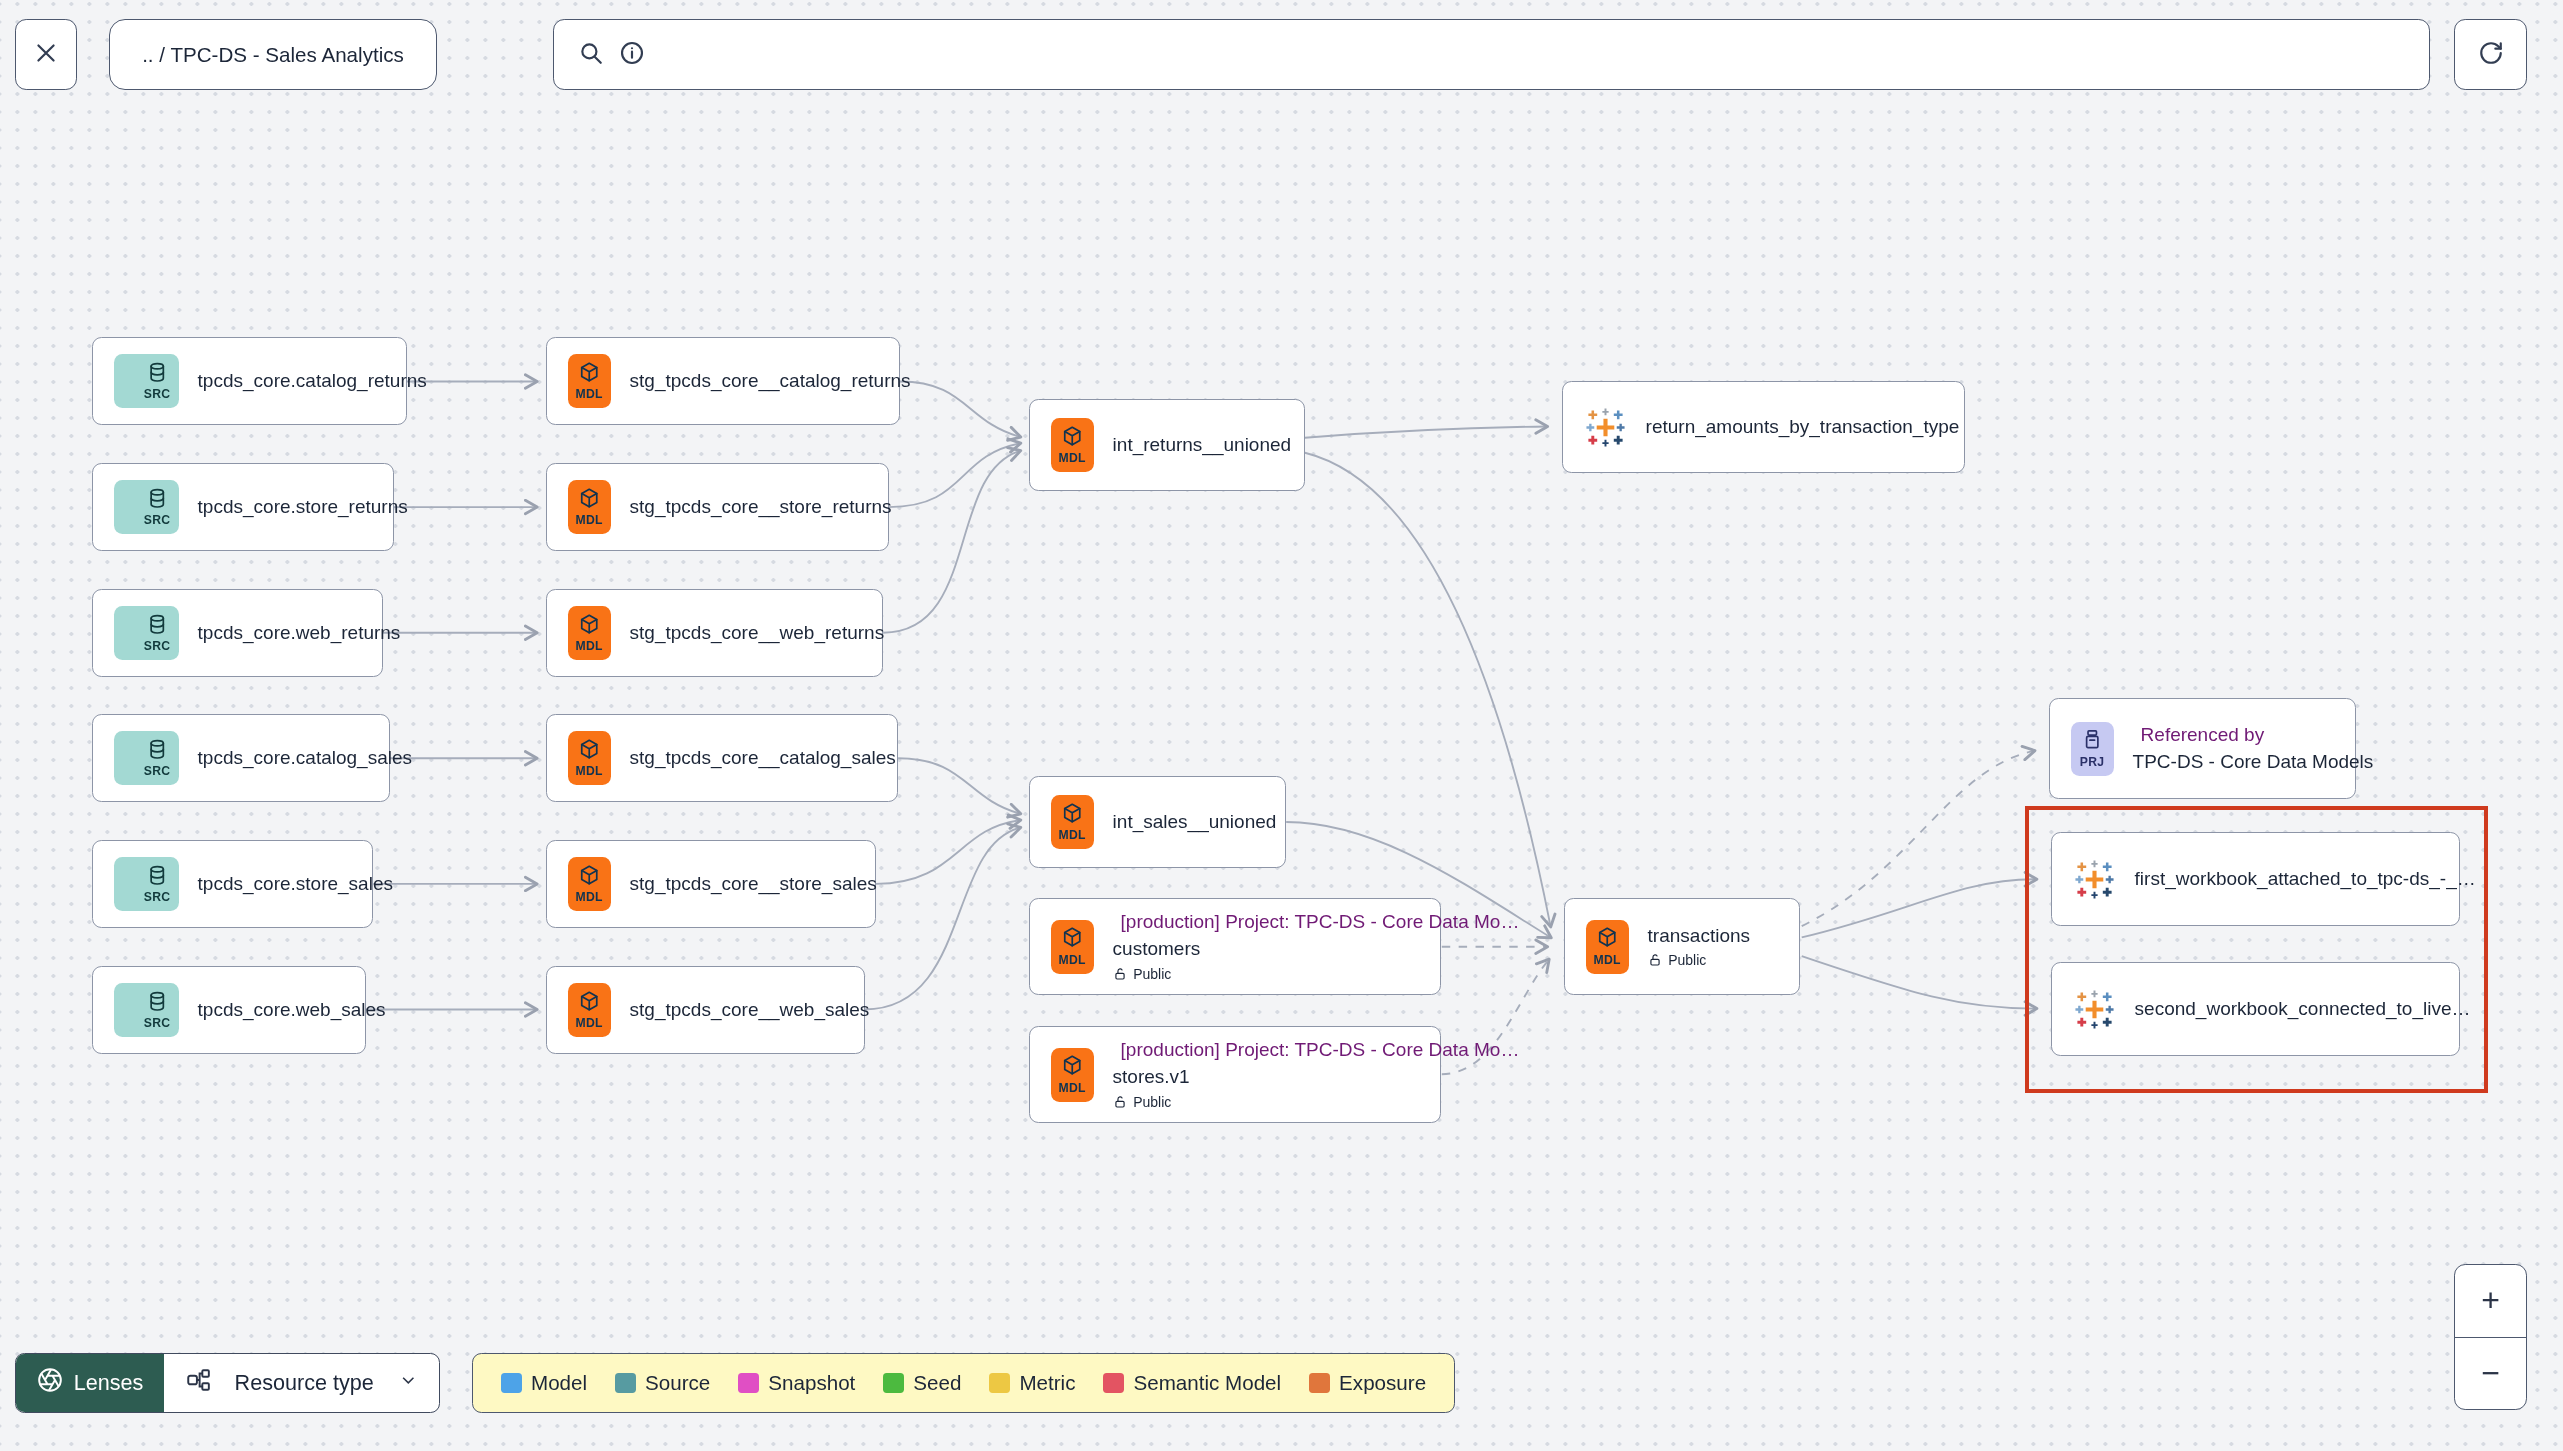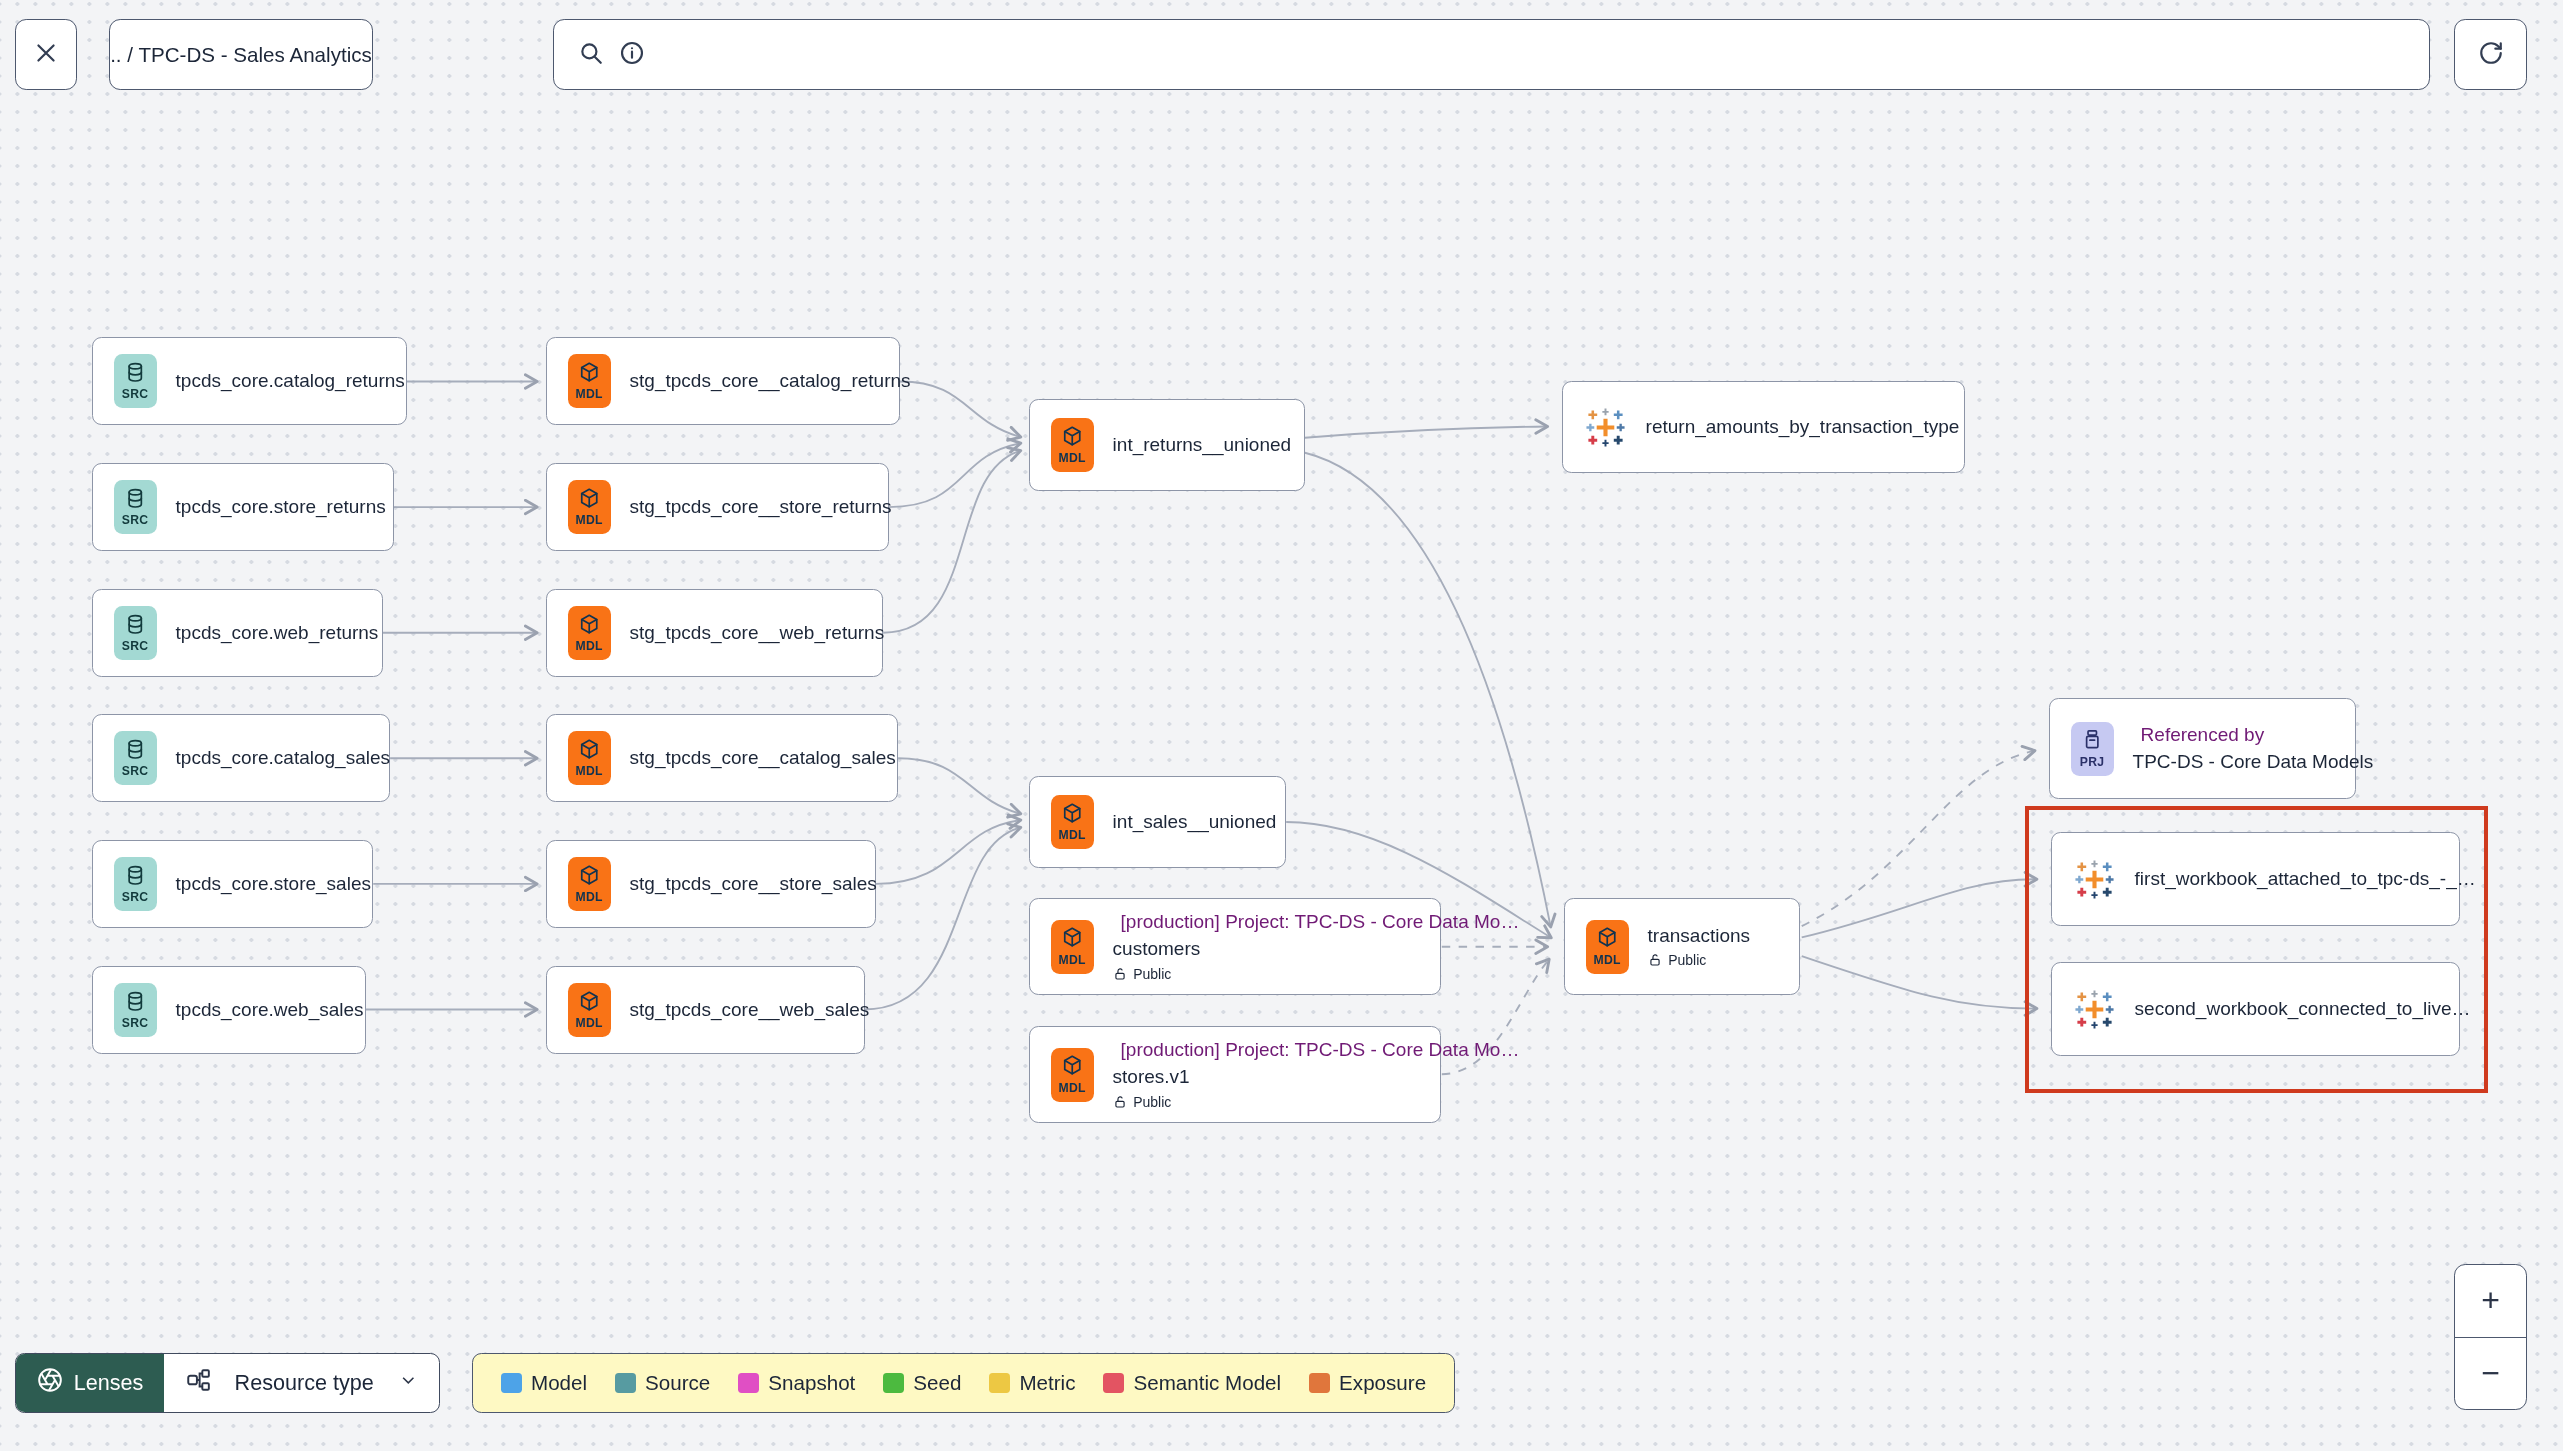--- a/index.html
+++ b/index.html
@@ -7,21 +7,21 @@
     width:2563px;height:1451px;position:relative;overflow:hidden;
     font-family:"Liberation Sans", sans-serif;color:#1c2638;
     background-color:#f3f4f6;
     background-image:radial-gradient(circle,#d6dae1 1.6px,transparent 1.7px);
     background-size:18px 18px;background-position:8.4px 13px;
   }
   
   .btn{position:absolute;background:#fff;border:1.9px solid #4d586e;border-radius:11.2px;
        display:flex;align-items:center;justify-content:center;box-sizing:border-box;cursor:pointer;}
   #close-btn{left:15px;top:19px;width:62px;height:71px;}
-  #breadcrumb{left:109px;top:19px;width:264px;height:71px;font-size:20.6px;}
+  #breadcrumb{left:109px;top:19px;width:328px;height:71px;font-size:20.6px;border-radius:16px;}
   #searchbar{left:553px;top:19px;width:1877px;height:71px;justify-content:flex-start;
              padding:0 24.4px;gap:15px;cursor:text;}
   #searchbar input{flex:1;border:none;outline:none;font-family:"Liberation Sans",sans-serif;
              font-size:24.4px;color:#1c2638;background:transparent;}
   #refresh-btn{left:2454px;top:19px;width:73px;height:71px;}
   .icon-28 svg{width:26px;height:26px;}
   svg.line-ic{fill:none;stroke:#323d52;stroke-width:2;stroke-linecap:round;stroke-linejoin:round;}
   
   #edge-layer{position:absolute;left:0;top:0;width:2563px;height:1451px;}
   .edge{fill:none;stroke:#a6adbb;stroke-width:2;}
@@ -30,21 +30,21 @@
         display:flex;align-items:center;gap:19px;padding:0 20.6px;box-sizing:border-box;cursor:pointer;}
   .node .txt{display:flex;flex-direction:column;justify-content:center;min-width:0;}
   .node .name{font-size:19px;white-space:nowrap;color:#1c2638;}
   .node .proj-line,.node .ref-line{font-size:19px;white-space:nowrap;margin-bottom:4.7px;color:#701a75;padding-left:8px;}
   .node .access{display:flex;align-items:center;gap:6.6px;font-size:14px;margin-top:5.6px;}
   .node .access svg{width:14px;height:14px;fill:none;stroke:#1c2638;stroke-width:2;}
   .badge{flex:0 0 auto;width:43px;height:54px;border-radius:8.4px;display:flex;flex-direction:column;
          align-items:center;justify-content:center;gap:0.9px;}
   .badge svg{width:22.5px;height:22.5px;fill:none;stroke-width:1.8;stroke-linecap:round;stroke-linejoin:round;}
   .badge .btext{font-size:12.2px;font-weight:700;letter-spacing:0.3px;}
-  .badge.src{background:#a3d9d3;} .badge.src svg{stroke:#123a3c;} .badge.src .btext{color:#123a3c;}
+  .badge.src{background:#a3d9d3;padding-left:22px;} .badge.src svg{stroke:#123a3c;} .badge.src .btext{color:#123a3c;}
   .badge.mdl{background:#f97316;} .badge.mdl svg{stroke:#103350;} .badge.mdl .btext{color:#103350;}
   .badge.prj{background:#c6c9f2;} .badge.prj svg{stroke:#2a3068;} .badge.prj .btext{color:#2a3068;}
   .tabicon{flex:0 0 auto;width:43px;height:43px;}
   .tabicon svg{width:43px;height:43px;}
   #highlight-box{position:absolute;border:4.7px solid #cf3a1e;box-sizing:border-box;}
   
   #lens-group{position:absolute;left:15px;top:1353px;height:60px;border:1.9px solid #404a5e;
       border-radius:9.4px;display:flex;overflow:hidden;background:#fff;box-sizing:border-box;}
   #lenses-btn{background:#2d5c51;color:#fff;display:flex;align-items:center;gap:11.2px;
       padding:0 20.6px;font-size:21.6px;cursor:pointer;}

